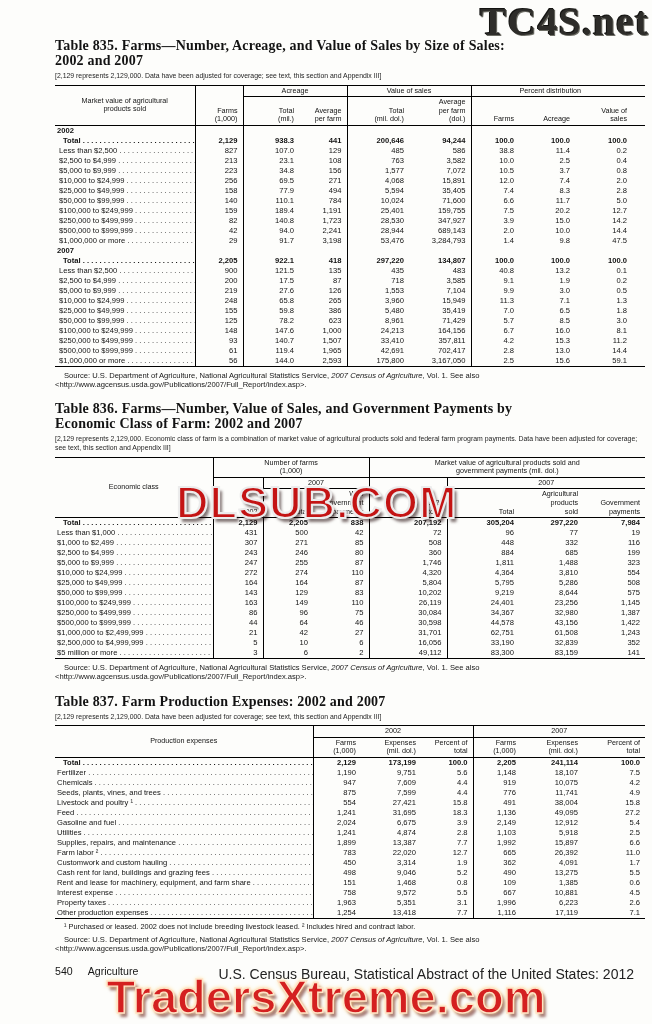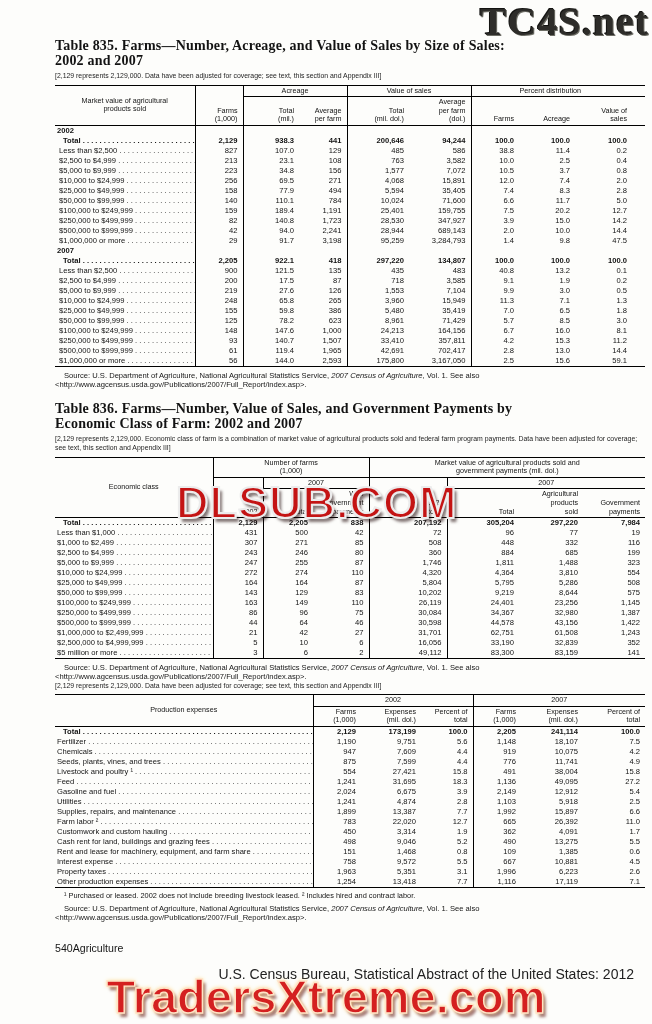--- a/index.html
+++ b/index.html
@@ -24,21 +24,21 @@
   .t .bl{border-left:1px solid #000}
   .t td.stub{white-space:nowrap;overflow:hidden;padding-left:2px}
   .t tr.row-b{font-weight:700}
   .t tr.row-b td.stub{padding-left:8px}
   .t835 tr.row-d td.stub{padding-left:4px}
   .t tr.row-s td.stub{font-weight:700}
   .t835 td:last-child,.t835 th:last-child{padding-right:18px}
   .leader::after{content:" . . . . . . . . . . . . . . . . . . . . . . . . . . . . . . . . . . . . . . . . . . . . . . . . . . . . . . . . . . . . . . . . ."}
 
   .footnote{font-size:7.4px;line-height:9px;margin-top:3px;text-indent:9px}
-  .pagefoot{margin-top:20px;font-size:10.6px;display:flex;align-items:flex-start;color:#161616}
+  .pagefoot{margin-top:12px;font-size:10.6px;display:flex;align-items:flex-start;gap:15px;color:#161616}
   .credit{position:absolute;right:18px;top:966px;font-size:14px;color:#222;z-index:1}
 
   .wm{position:absolute;z-index:5;font-weight:700;pointer-events:none;line-height:1}
   .wm-top{top:2px;right:3px;font-family:"Liberation Serif",serif;font-size:40px;letter-spacing:1px;color:#2e2d2a;
           text-shadow:1px 1px 0 #6e6e66,-1px -1px 0 #141412}
   .wm-mid{top:480px;left:176px;font-size:45px;letter-spacing:1px;color:var(--wm-red,#c41414);
           -webkit-text-stroke:2.2px #ececec;text-shadow:3px 4px 3px rgba(30,5,5,.55)}
   .wm-bot{bottom:4px;left:50%;transform:translateX(-50%);font-size:47px;white-space:nowrap;color:var(--wm-red2,#d42020);
           -webkit-text-stroke:1.4px #ffe3c6;text-shadow:0 0 4px #ffd27a,3px 4px 3px rgba(80,0,0,.55)}
 </style>
@@ -209,21 +209,21 @@
           <td class="num">689,143</td>
           <td class="num bl">2.0</td>
           <td class="num">10.0</td>
           <td class="num">14.4</td>
         </tr>
         <tr class="row-d">
           <td class="stub"><span>$1,000,000 or more</span><span class="leader"></span></td>
           <td class="num bl">29</td>
           <td class="num bl">91.7</td>
           <td class="num">3,198</td>
-          <td class="num bl">95,259</td>
+          <td class="num bl">53,476</td>
           <td class="num">3,284,793</td>
           <td class="num bl">1.4</td>
           <td class="num">9.8</td>
           <td class="num">47.5</td>
         </tr>
         <tr class="row-s">
           <td class="stub"><span>2007</span></td>
           <td class="num bl"></td>
           <td class="num bl"></td>
           <td class="num"></td>
@@ -541,20 +541,21 @@
           <td class="num bl">49,112</td>
           <td class="num bl">83,300</td>
           <td class="num">83,159</td>
           <td class="num">141</td>
         </tr>
       </tbody>
   </table>
 
   <p class="src"><span>Source: U.S. Department of Agriculture, National Agricultural Statistics Service, </span><span class="it">2007 Census of Agriculture</span><span>, Vol. 1. See also &lt;http://www.agcensus.usda.gov/Publications/2007/Full_Report/index.asp&gt;.</span></p>
 
+  <h1 class="title">Table 837. Farm Production Expenses: 2002 and 2007</h1>
   <p class="note">[2,129 represents 2,129,000. Data have been adjusted for coverage; see text, this section and Appendix III]</p>
 
   <table class="t t837">
     <colgroup>
       <col style="width:258px">
         <col style="width:48px">
         <col style="width:60px">
         <col style="width:52px">
       <col style="width:48px">
         <col style="width:62px">

